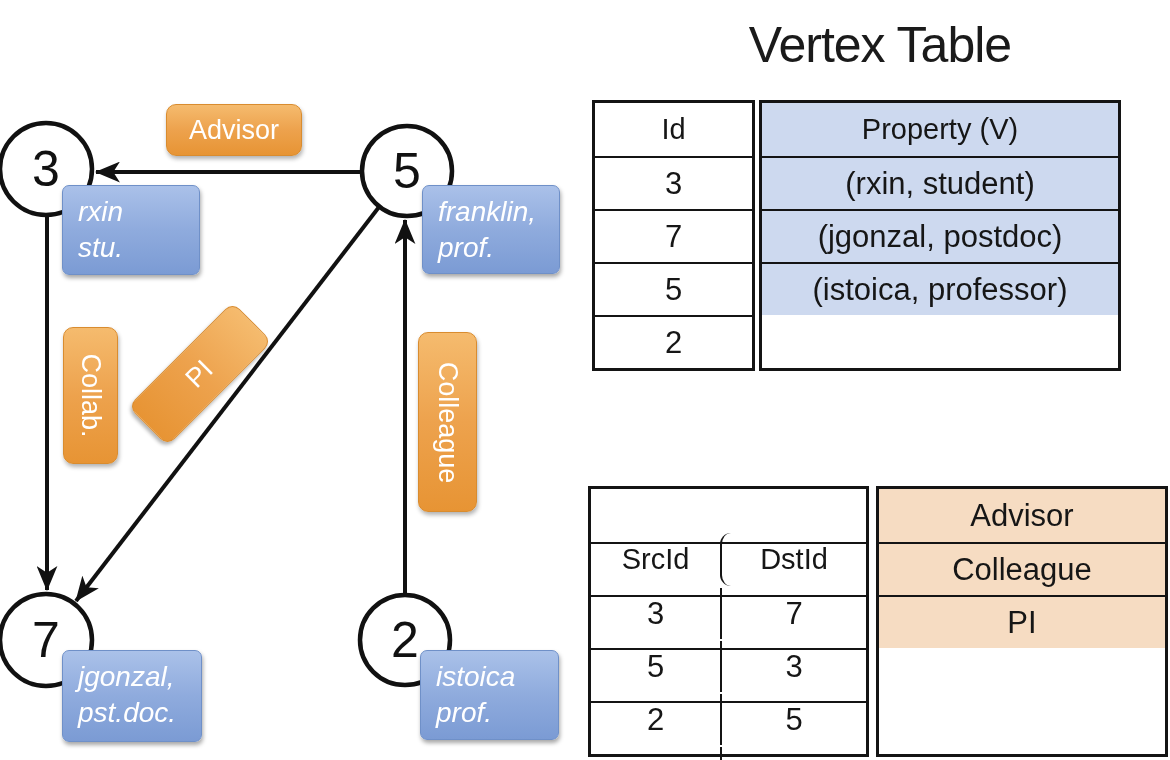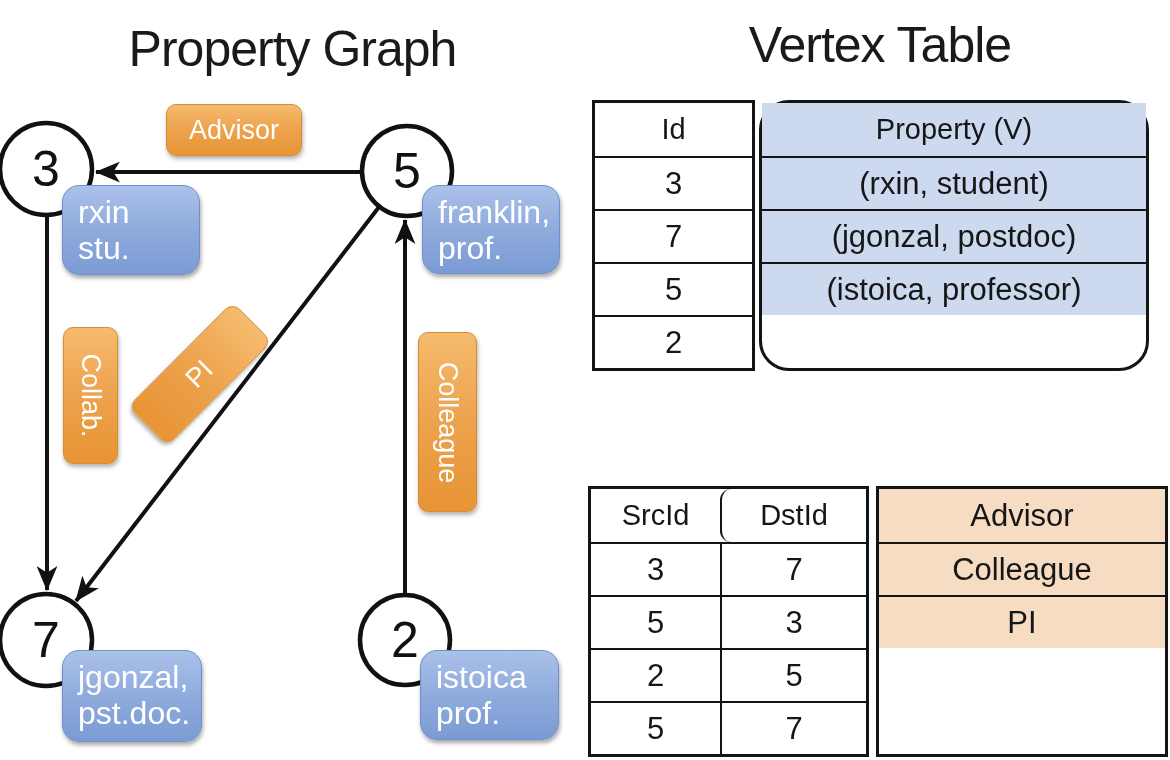--- a/index.html
+++ b/index.html
@@ -11,24 +11,24 @@
     position:absolute;text-align:center;font-size:50px;letter-spacing:-1px;
     color:#1a1a1a;white-space:nowrap;
   }
   
   #graph-svg{position:absolute;left:0;top:0;}
   .node-num{
     position:absolute;width:80px;height:70px;display:flex;align-items:center;justify-content:center;
     font-size:50px;color:#111;
   }
   .vbox{
-    position:absolute;border-radius:17px;color:#fff;
+    position:absolute;border-radius:7px;color:#fff;
     background:linear-gradient(180deg,#aac1e9 0%,#8fabdd 50%,#7b9bd4 100%);
     border:1px solid #6f90c8;box-shadow:1px 3px 4px rgba(0,0,0,.35);
-    font-size:32px;line-height:36px;padding:8px 0 0 15px;box-sizing:border-box;
+    font-size:28px;line-height:36px;padding:8px 0 0 15px;box-sizing:border-box;font-style:italic;
   }
   .pill{
     position:absolute;border-radius:10px;color:#fff;
     background:linear-gradient(180deg,#f5bb6e 0%,#eda24d 50%,#e79434 100%);
     border:1px solid #d98c2f;box-shadow:1px 3px 4px rgba(0,0,0,.3);
     display:flex;align-items:center;justify-content:center;
     font-size:27px;box-sizing:border-box;
   }
   .rot-cw{transform:rotate(90deg);white-space:nowrap;}
   .rot-ccw{transform:rotate(-90deg);white-space:nowrap;}
@@ -36,31 +36,30 @@
   .subtable{
     position:absolute;border:3px solid #141414;box-sizing:border-box;background:#fff;
   }
   .cell{
     height:53px;display:flex;align-items:center;justify-content:center;
     font-size:31px;box-sizing:border-box;white-space:nowrap;
   }
   .cell + .cell, .trow + .trow{border-top:2.5px solid #141414;}
   .cell.hdr{font-weight:normal;font-size:29px;}
   .trow{height:53px;display:flex;box-sizing:border-box;}
-  .trow .cell{height:100%;border-top:none;}
+  .trow .cell{height:100%;border-top:none;margin-top:44px;}
   .trow .cell.c2{border-left:2.5px solid #141414;}
   .fill-v{background:#cdd9ef;}
   .fill-e{background:#f6dcc2;}
 </style>
 </head>
 <body>
 
 <div class="canvas">
 
-  <div class="title" style="left:0;top:20px;width:585px;">Property Graph</div>
 
   <svg id="graph-svg" width="585" height="760" viewBox="0 0 585 760">
     <defs>
       <marker id="arrow" viewBox="0 0 12 10" refX="11.5" refY="5" markerWidth="25" markerHeight="21" markerUnits="userSpaceOnUse" orient="auto">
         <path d="M0,0 L12,5 L0,10 L3.2,5 Z" fill="#111"></path>
       </marker>
     </defs>
 
     <circle cx="46" cy="169" r="46" fill="#fff" stroke="#111" stroke-width="4.5"></circle>
     <circle cx="407" cy="171" r="45" fill="#fff" stroke="#111" stroke-width="4.5"></circle>
@@ -111,21 +110,21 @@
   <div class="title" style="left:592px;top:16px;width:576px;">Vertex Table</div>
 
   <div>
     <div class="subtable" style="left:592px;top:100px;width:163px;height:271px;">
       <div class="cell hdr">Id</div>
       <div class="cell">3</div>
       <div class="cell">7</div>
       <div class="cell">5</div>
       <div class="cell">2</div>
     </div>
-    <div class="subtable" style="left:759px;top:100px;width:390px;height:271px;border-radius:30px;">
+    <div class="subtable" style="left:759px;top:100px;width:362px;height:271px;">
       <div class="cell hdr fill-v">Property (V)</div>
       <div class="cell fill-v">(rxin, student)</div>
       <div class="cell fill-v">(jgonzal, postdoc)</div>
       <div class="cell fill-v">(istoica, professor)</div>
     </div>
   </div>
 
 
   <div>
     <div class="subtable" style="left:588px;top:486px;width:281px;height:271px;">

